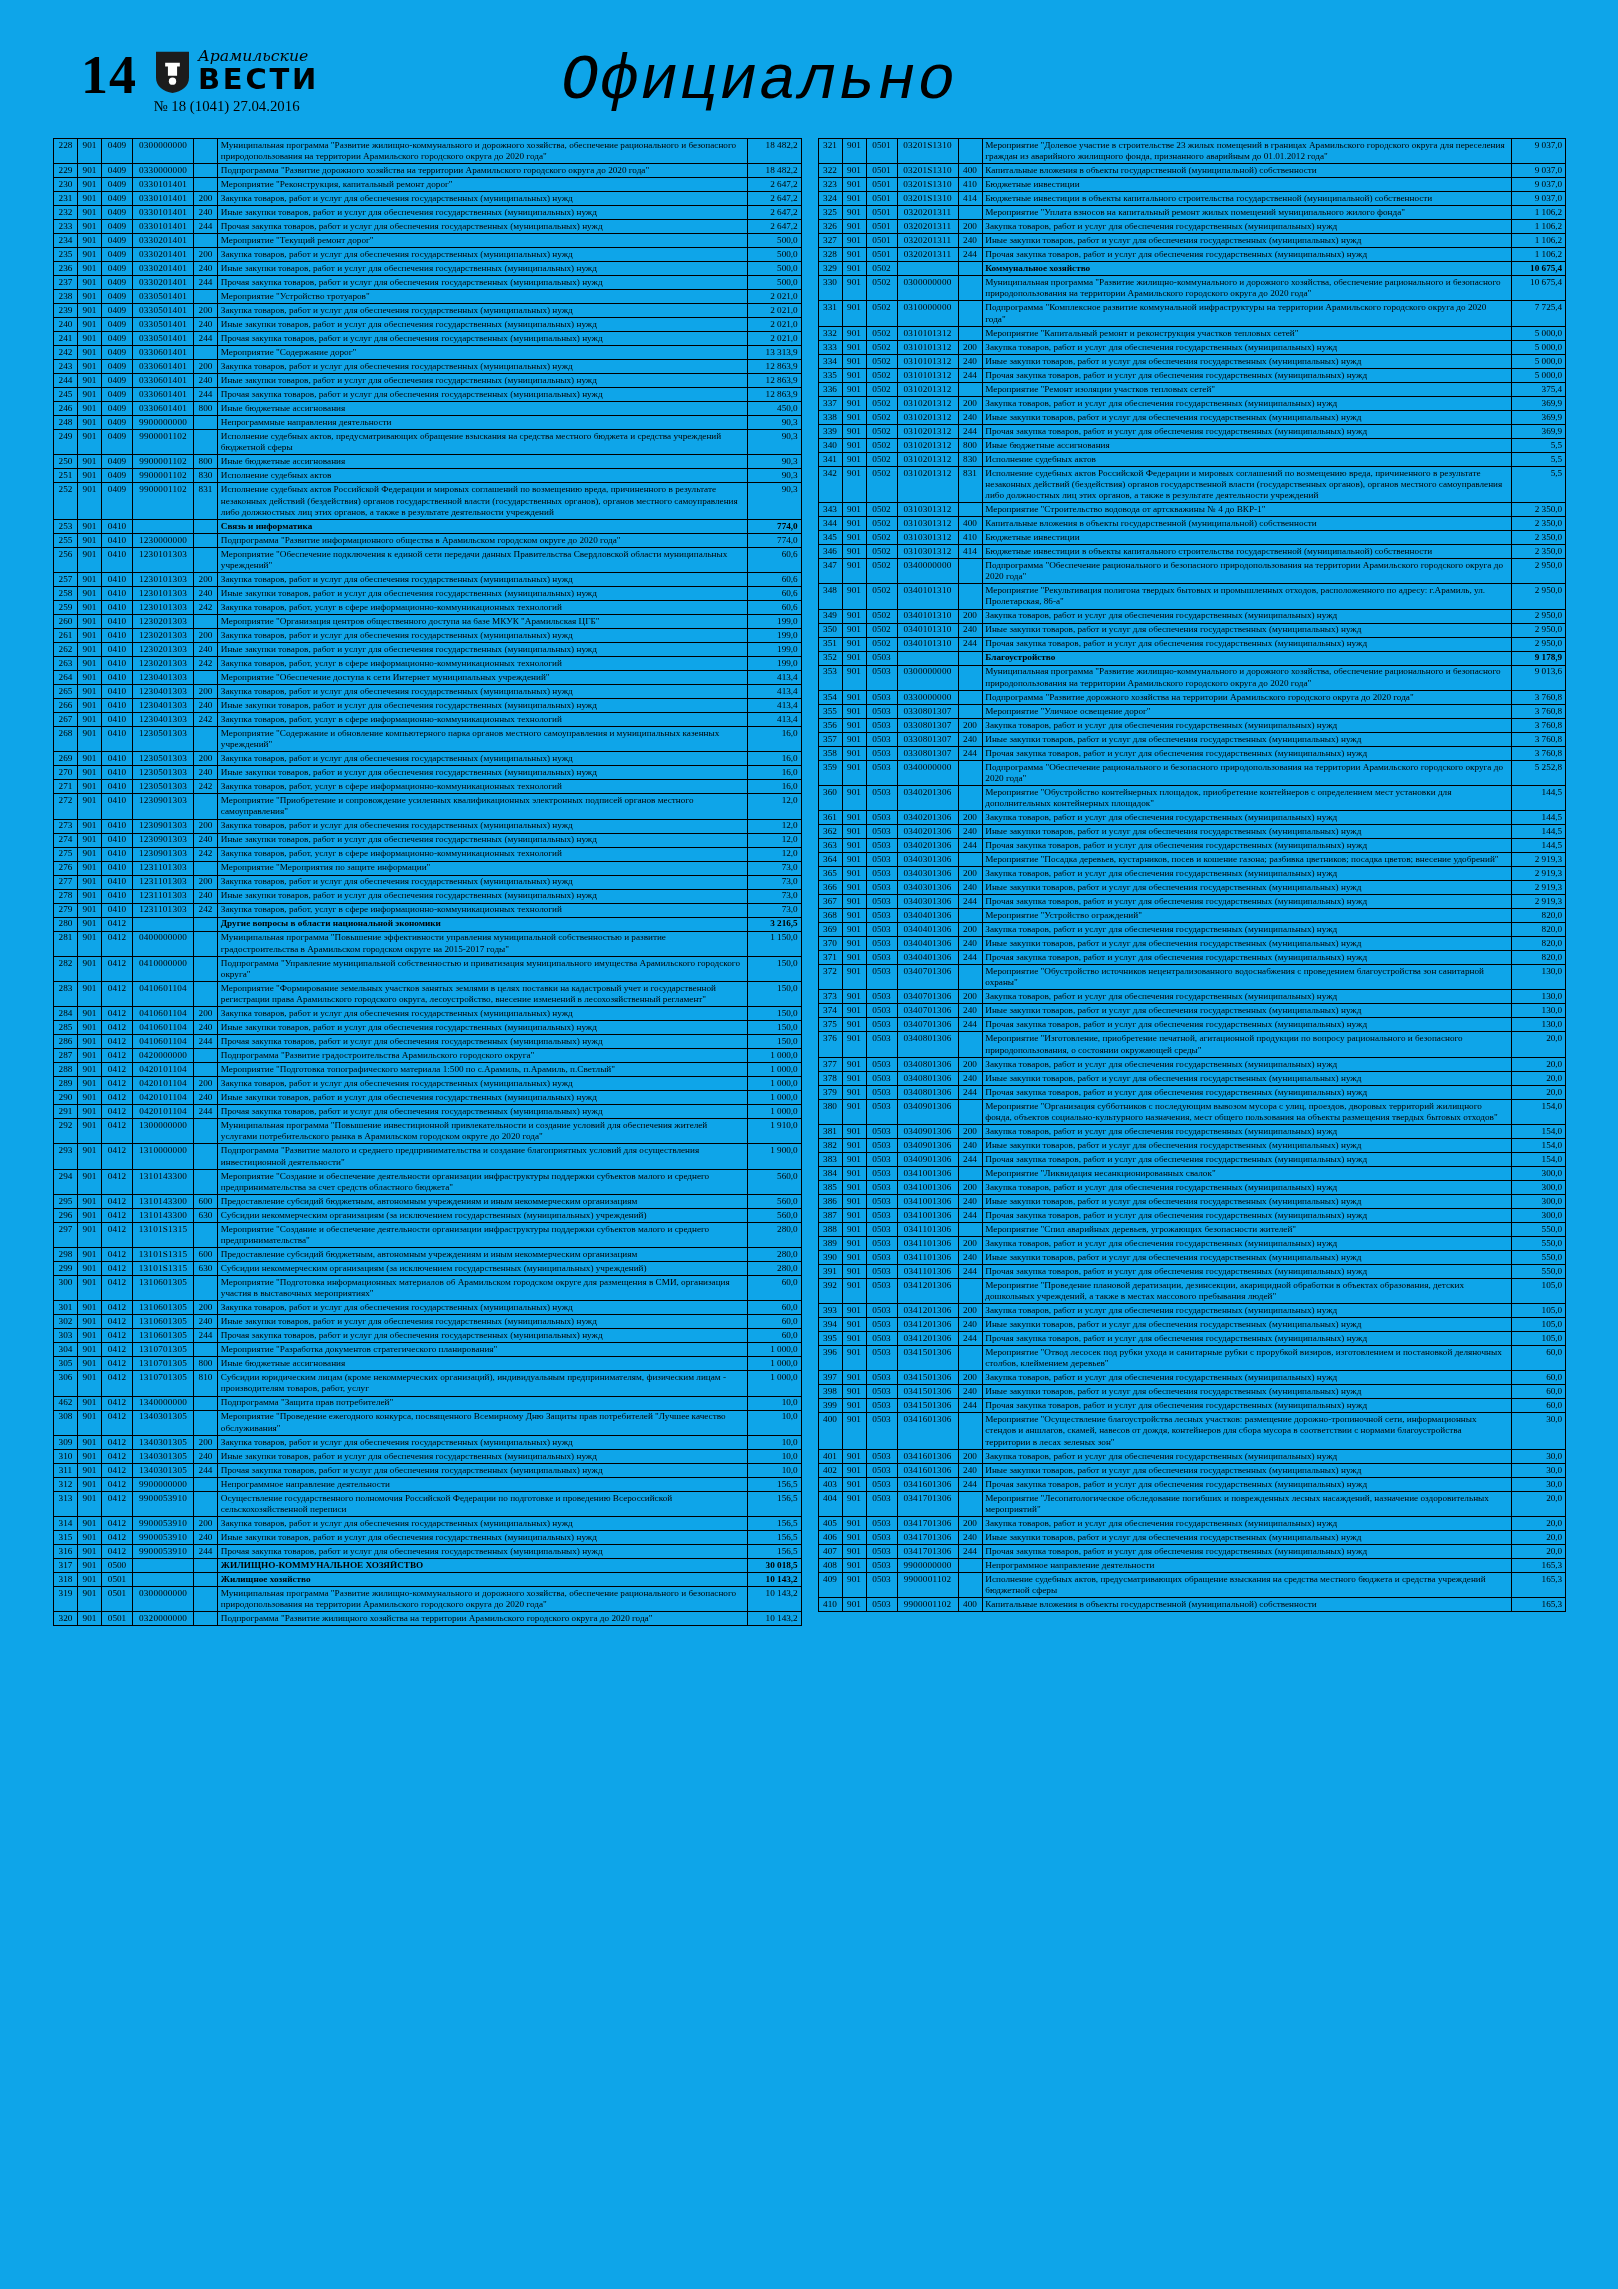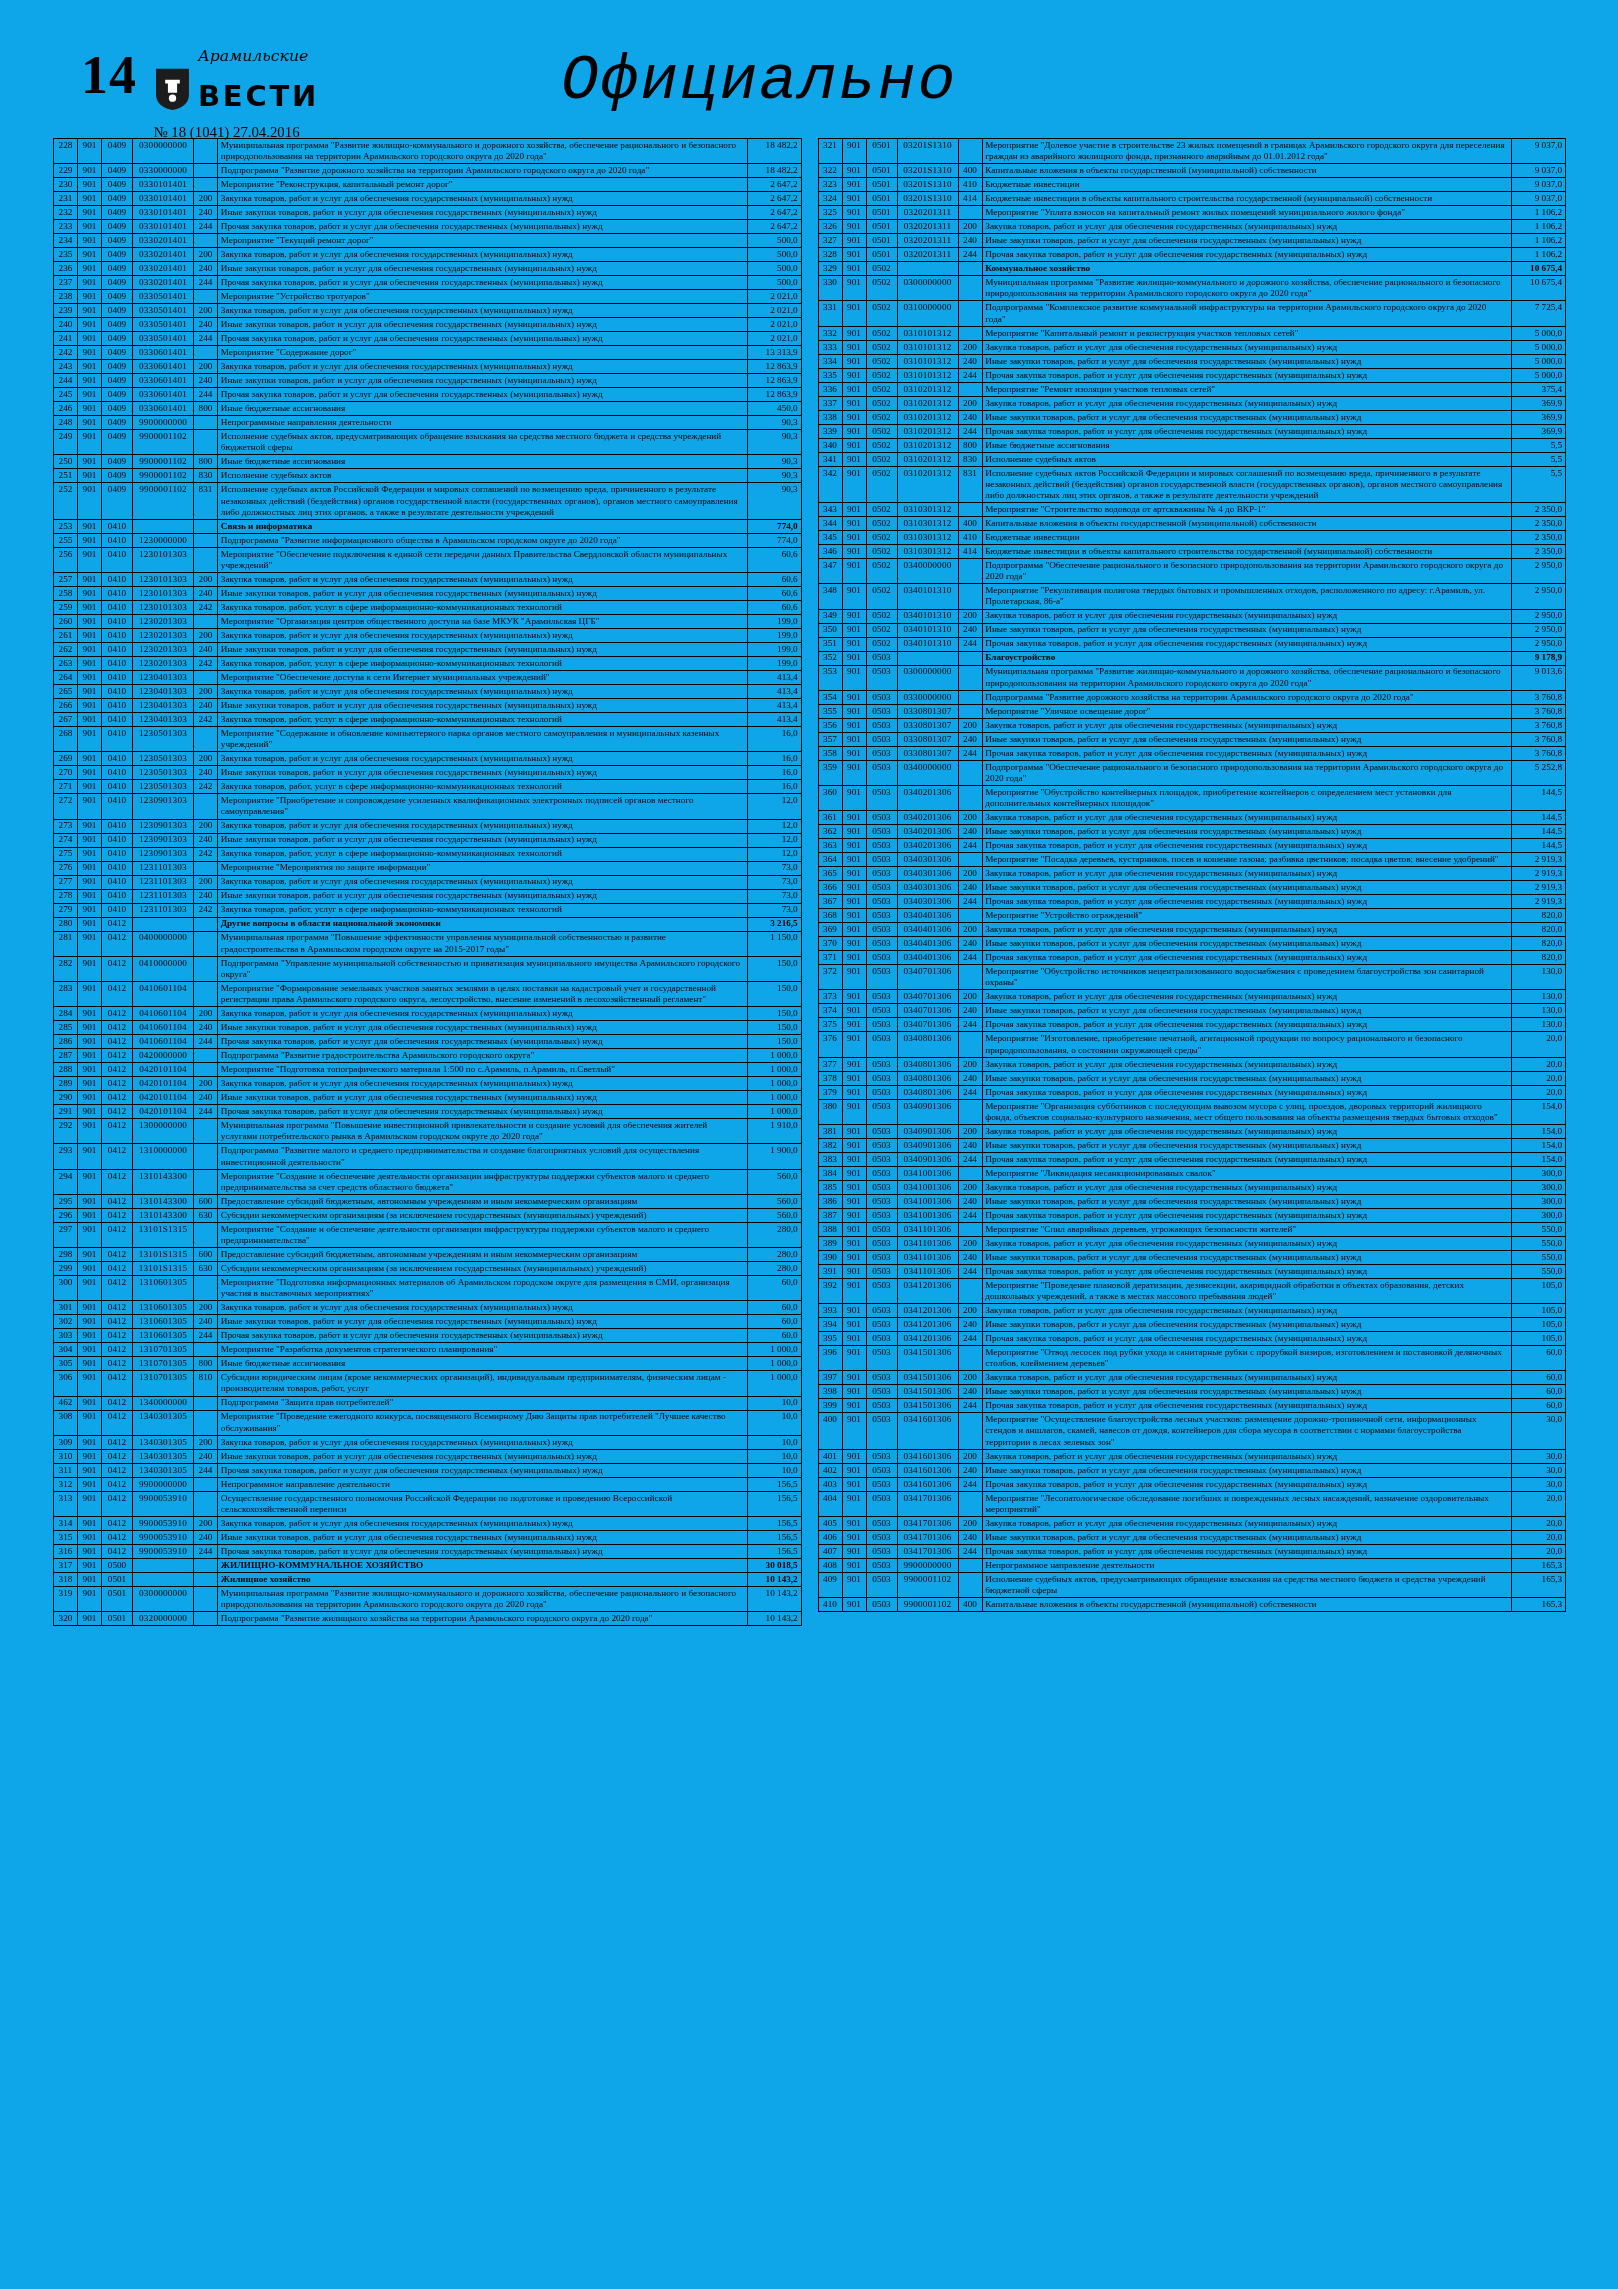--- a/index.html
+++ b/index.html
@@ -22,28 +22,28 @@
     letter-spacing:0.9px;
   }
   .brand{
     display:inline-block;vertical-align:top;margin-left:13px;
   }
   .brand-top{display:flex;align-items:flex-end;gap:7.4px;}
   .crest{width:37px;height:44px;display:inline-block;}
   .logo-text{display:inline-block;}
   .logo-pre{
     font-family:"DejaVu Serif", serif;font-style:italic;
-    font-size:15.7px;line-height:1;display:block;margin-bottom:18px;
+    font-size:15.7px;line-height:1;display:block;margin-bottom:1px;
   }
   .logo-main{
     font-family:"DejaVu Sans", sans-serif;
     font-size:29px;font-weight:bold;letter-spacing:2.8px;line-height:1;display:block;
   }
   .issue-line{
-    font-size:14.8px;margin-top:13px;
+    font-size:14.8px;margin-top:4px;
   }
   .section-title{
     position:absolute;left:480px;top:1.8px;
     font-family:Liberation Mono, monospace;font-style:italic;
     font-size:63px;line-height:1;letter-spacing:1.8px;
   }
   
   .tables{
     position:absolute;top:138px;left:53px;right:53px;
     display:flex;gap:16px;align-items:flex-start;

